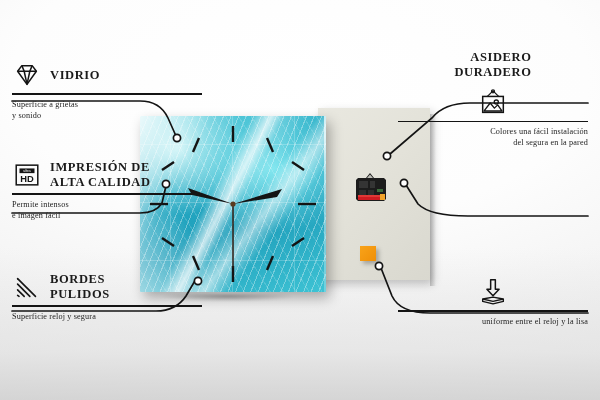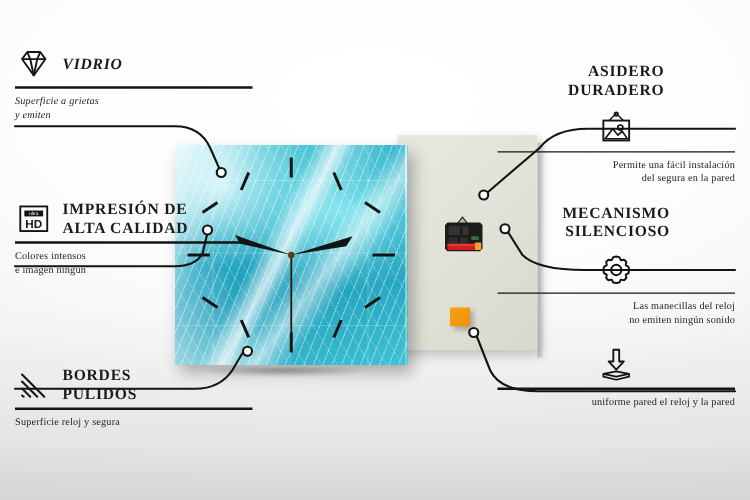--- a/index.html
+++ b/index.html
@@ -38,23 +38,23 @@
     color:#1b1b1b;line-height:1.18;text-transform:uppercase;
     white-space:nowrap;
   }
   .rule{height:1.6px;background:#141414;margin:3px 0 4px 0;width:100%;}
   .fdesc{
     font-family:"Liberation Serif", serif;
     font-size:8.2px;color:#232323;line-height:1.35;letter-spacing:.15px;
   }
 
   
-  #f-vidrio   {top:36px;font-style:italic;}
+  #f-vidrio   {top:60px;}
   #f-impresion{top:160px;}
-  #f-bordes   {top:293px;}
+  #f-bordes   {top:272px;}
   #f-asidero  {top:50px;}
   #f-mecanismo{top:163px;}
   #f-espaciador{top:277px;}
 
   
   #connectors{position:absolute;left:0;top:0;width:600px;height:400px;overflow:visible;}
 
   
   #photo{
     position:absolute;left:140px;top:108px;width:290px;height:190px;
@@ -213,39 +213,39 @@
             <path d="M10.5 6 L13 12 L16 26"></path>
             <path d="M21.5 6 L19 12 L16 26"></path>
         </g>
       </svg>
       <div class="ftitles">
         <div class="ftitle">VIDRIO</div>
       </div>
     </div>
     <div class="rule"></div>
     <div class="fdesc">Superficie a grietas</div>
-    <div class="fdesc">y emiten</div>
+    <div class="fdesc">y sonido</div>
   </div>
 
   <div class="feature left" id="f-impresion">
     <div class="fhead">
       <svg class="ficon" viewBox="0 0 32 32">
         <rect x="4.5" y="5.5" width="23" height="21" fill="none" stroke="#141414" stroke-width="1.6"></rect>
         <rect x="8" y="9" width="16" height="5" fill="#141414"></rect>
         <text x="16" y="13.2" text-anchor="middle" font-family="Liberation Sans, sans-serif" font-size="4" fill="#ffffff">ultra</text>
         <text x="16" y="23.5" text-anchor="middle" font-family="Liberation Sans, sans-serif" font-size="10" font-weight="bold" fill="#141414">HD</text>
       </svg>
       <div class="ftitles">
         <div class="ftitle">IMPRESIÓN DE</div>
         <div class="ftitle">ALTA CALIDAD</div>
       </div>
     </div>
     <div class="rule"></div>
-    <div class="fdesc">Colores intensos</div>
-    <div class="fdesc">e imagen ningún</div>
+    <div class="fdesc">Permite intensos</div>
+    <div class="fdesc">e imagen fácil</div>
   </div>
 
   <div class="feature left" id="f-bordes">
     <div class="fhead">
       <svg class="ficon" viewBox="0 0 32 32">
         <g stroke="#141414" stroke-width="1.7" stroke-linecap="round">
           <line x1="6" y1="7" x2="25" y2="26"></line>
           <line x1="6" y1="13" x2="19" y2="26"></line>
           <line x1="6" y1="19" x2="13" y2="26"></line>
           <line x1="6" y1="25" x2="7.5" y2="26"></line>
@@ -269,45 +269,30 @@
         <rect x="5" y="9" width="22" height="17" fill="none" stroke="#141414" stroke-width="1.6"></rect>
         <circle cx="19.5" cy="15" r="2.2" fill="none" stroke="#141414" stroke-width="1.4"></circle>
         <path d="M6.5 24.5 L13 16 L17.5 21.5 L21 18 L25.5 24.5 Z" fill="none" stroke="#141414" stroke-width="1.4" stroke-linejoin="round"></path>
       </svg>
       <div class="ftitles">
         <div class="ftitle">ASIDERO</div>
         <div class="ftitle">DURADERO</div>
       </div>
     </div>
     <div class="rule"></div>
-    <div class="fdesc">Permite una fácil instalación</div>
+    <div class="fdesc">Colores una fácil instalación</div>
     <div class="fdesc">del segura en la pared</div>
   </div>
 
-  <div class="feature right" id="f-mecanismo">
-    <div class="fhead">
-      <svg class="ficon" viewBox="0 0 32 32">
-        <path d="M16 4.5 L18.6 5 L19.9 7.6 L22.7 7.2 L24.6 9.1 L24.1 11.9 L26.5 13.3 L27 16 L26.5 18.6 L24.1 20 L24.6 22.8 L22.7 24.7 L19.9 24.2 L18.6 26.6 L16 27.1 L13.4 26.6 L12.1 24.2 L9.3 24.7 L7.4 22.8 L7.9 20 L5.5 18.6 L5 16 L5.5 13.3 L7.9 11.9 L7.4 9.1 L9.3 7.2 L12.1 7.6 L13.4 5 Z" fill="none" stroke="#141414" stroke-width="1.7" stroke-linejoin="round"></path>
-        <circle cx="16" cy="16" r="4.4" fill="none" stroke="#141414" stroke-width="1.7"></circle>
-      </svg>
-      <div class="ftitles">
-        <div class="ftitle">MECANISMO</div>
-        <div class="ftitle">SILENCIOSO</div>
-      </div>
-    </div>
-    <div class="rule"></div>
-    <div class="fdesc">Las manecillas del reloj</div>
-    <div class="fdesc">no emiten ningún sonido</div>
-  </div>
 
   <div class="feature right" id="f-espaciador">
     <div class="fhead">
       <svg class="ficon" viewBox="0 0 32 32">
         <path d="M13.5 3 H18.5 V13 H22.5 L16 20 L9.5 13 H13.5 Z" fill="none" stroke="#141414" stroke-width="1.6" stroke-linejoin="round"></path>
         <path d="M16 21.5 L27 23.5 L16 26 L5 23.5 Z" fill="none" stroke="#141414" stroke-width="1.5" stroke-linejoin="round"></path>
         <path d="M5 23.5 V26 L16 28.6 L27 26 V23.5" fill="none" stroke="#141414" stroke-width="1.5" stroke-linejoin="round"></path>
       </svg>
     </div>
     <div class="rule"></div>
-    <div class="fdesc">uniforme pared el reloj y la pared</div>
+    <div class="fdesc">uniforme entre el reloj y la lisa</div>
   </div>
 
 </div>
 
 </body></html>

